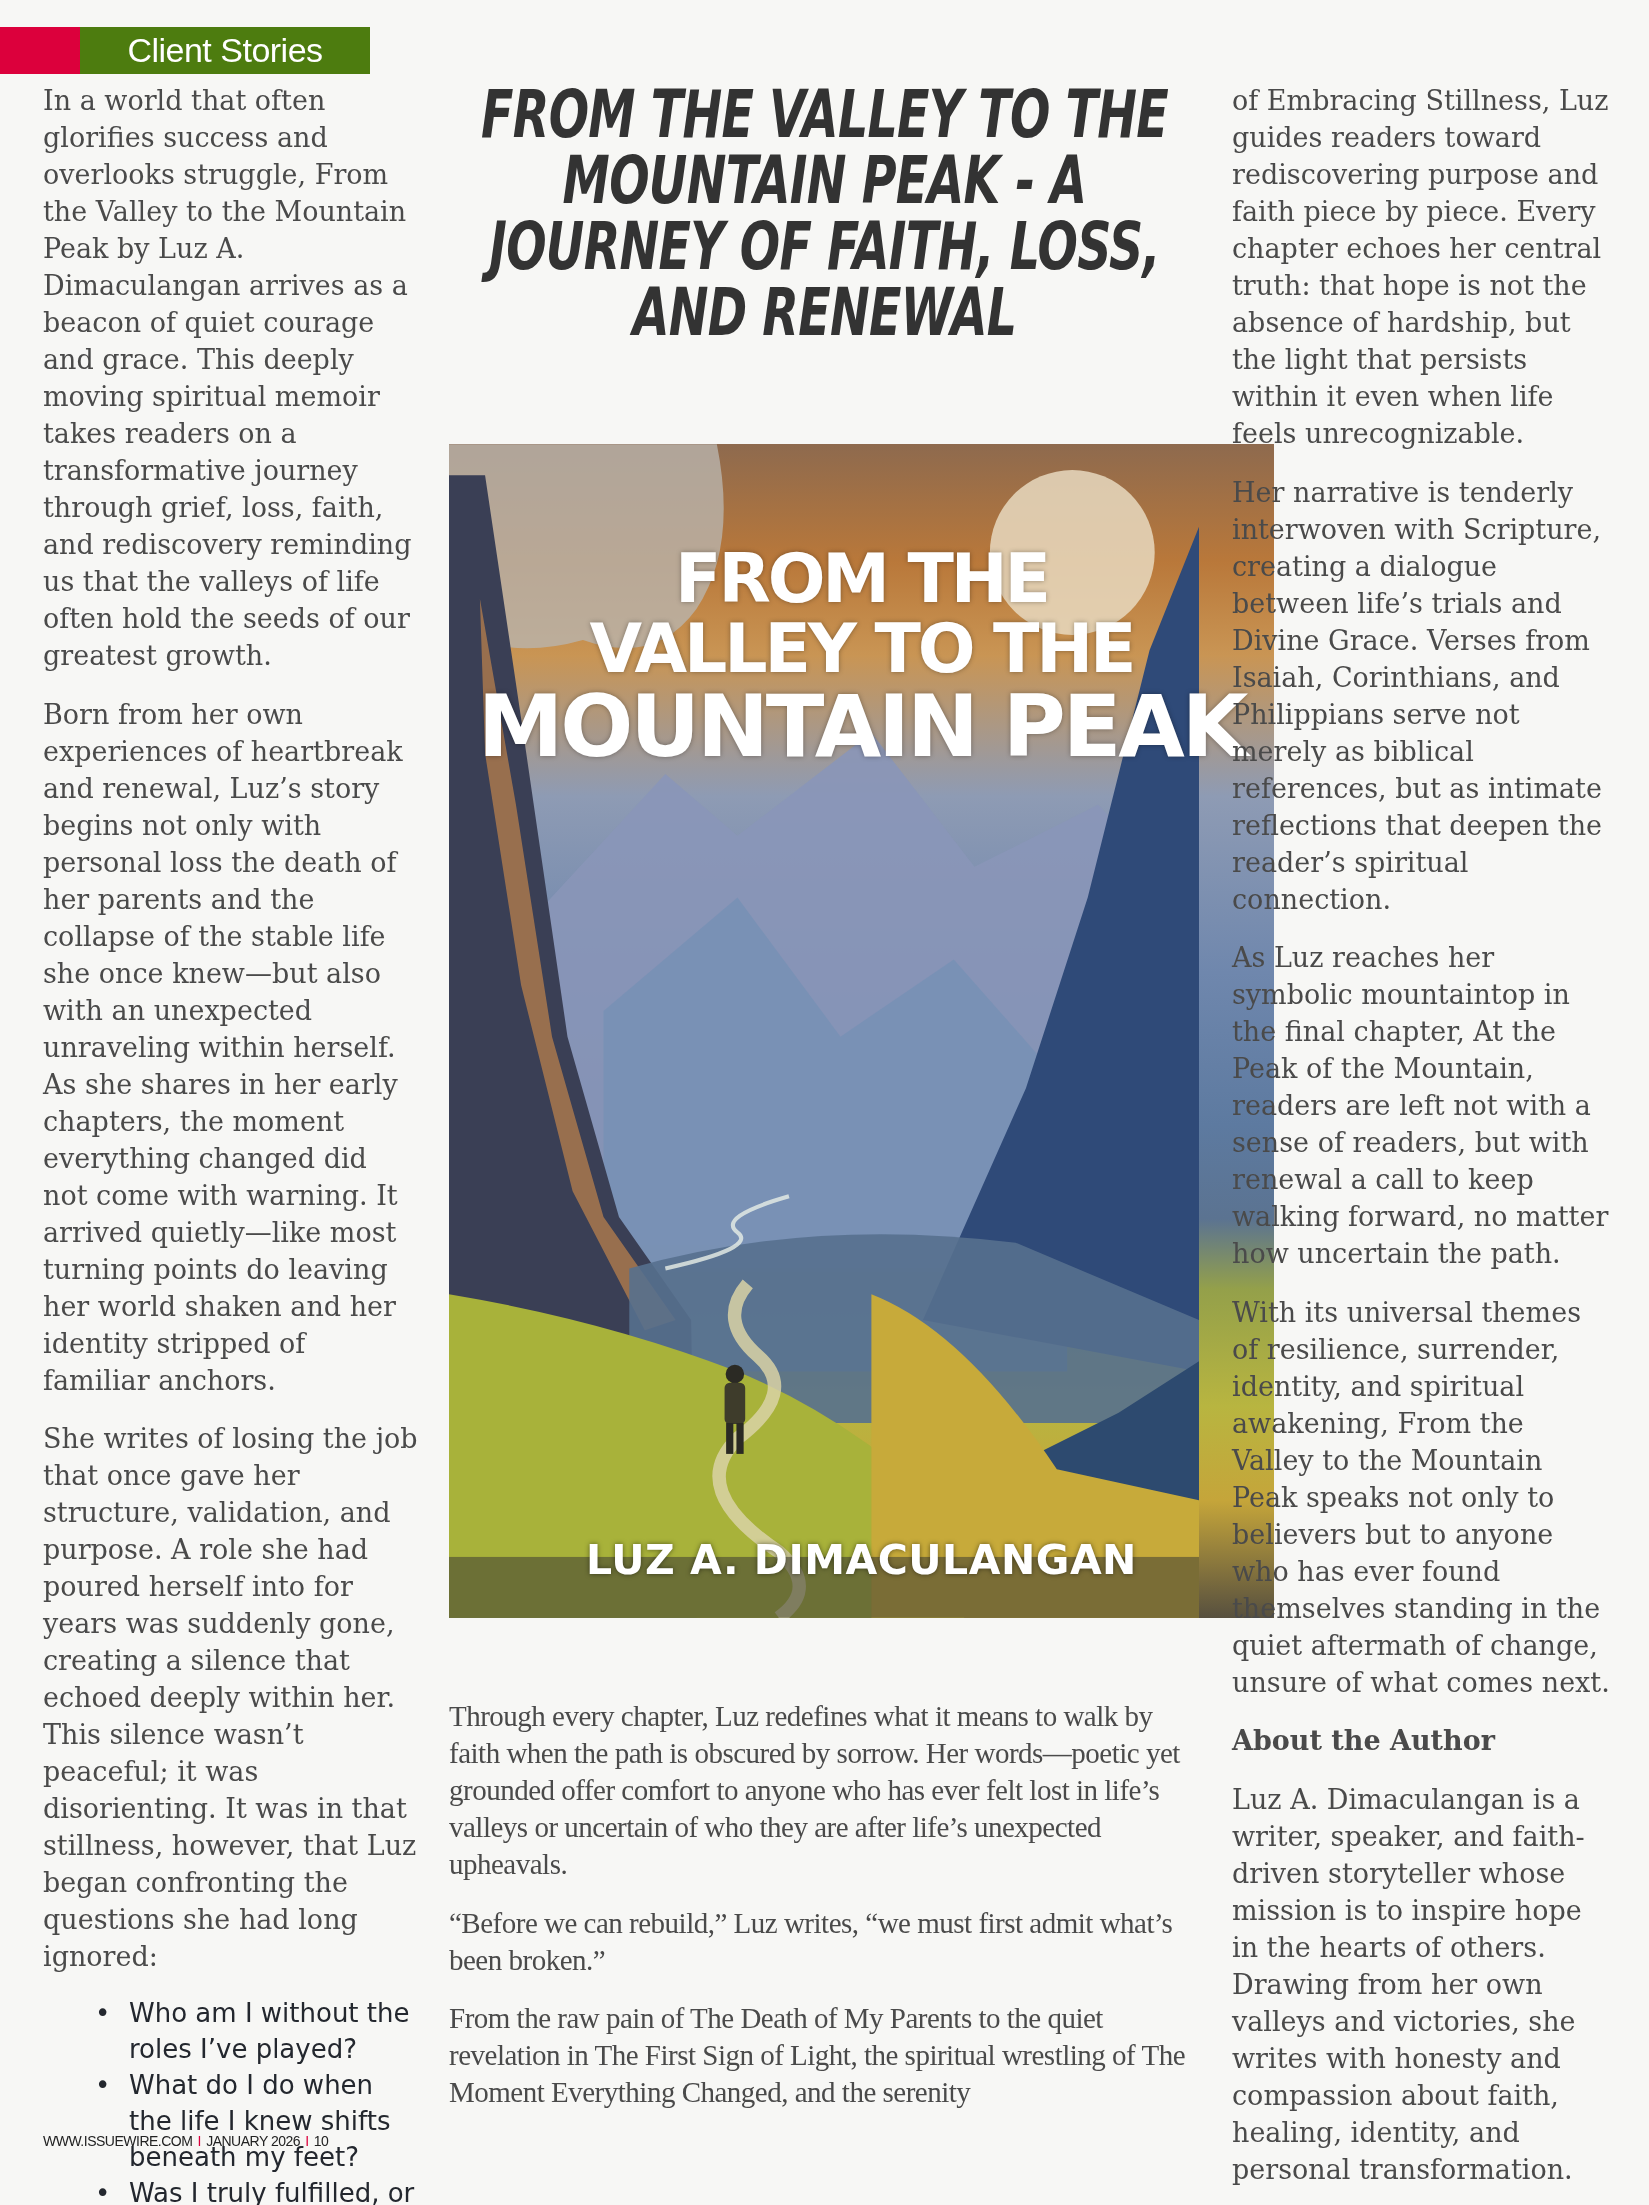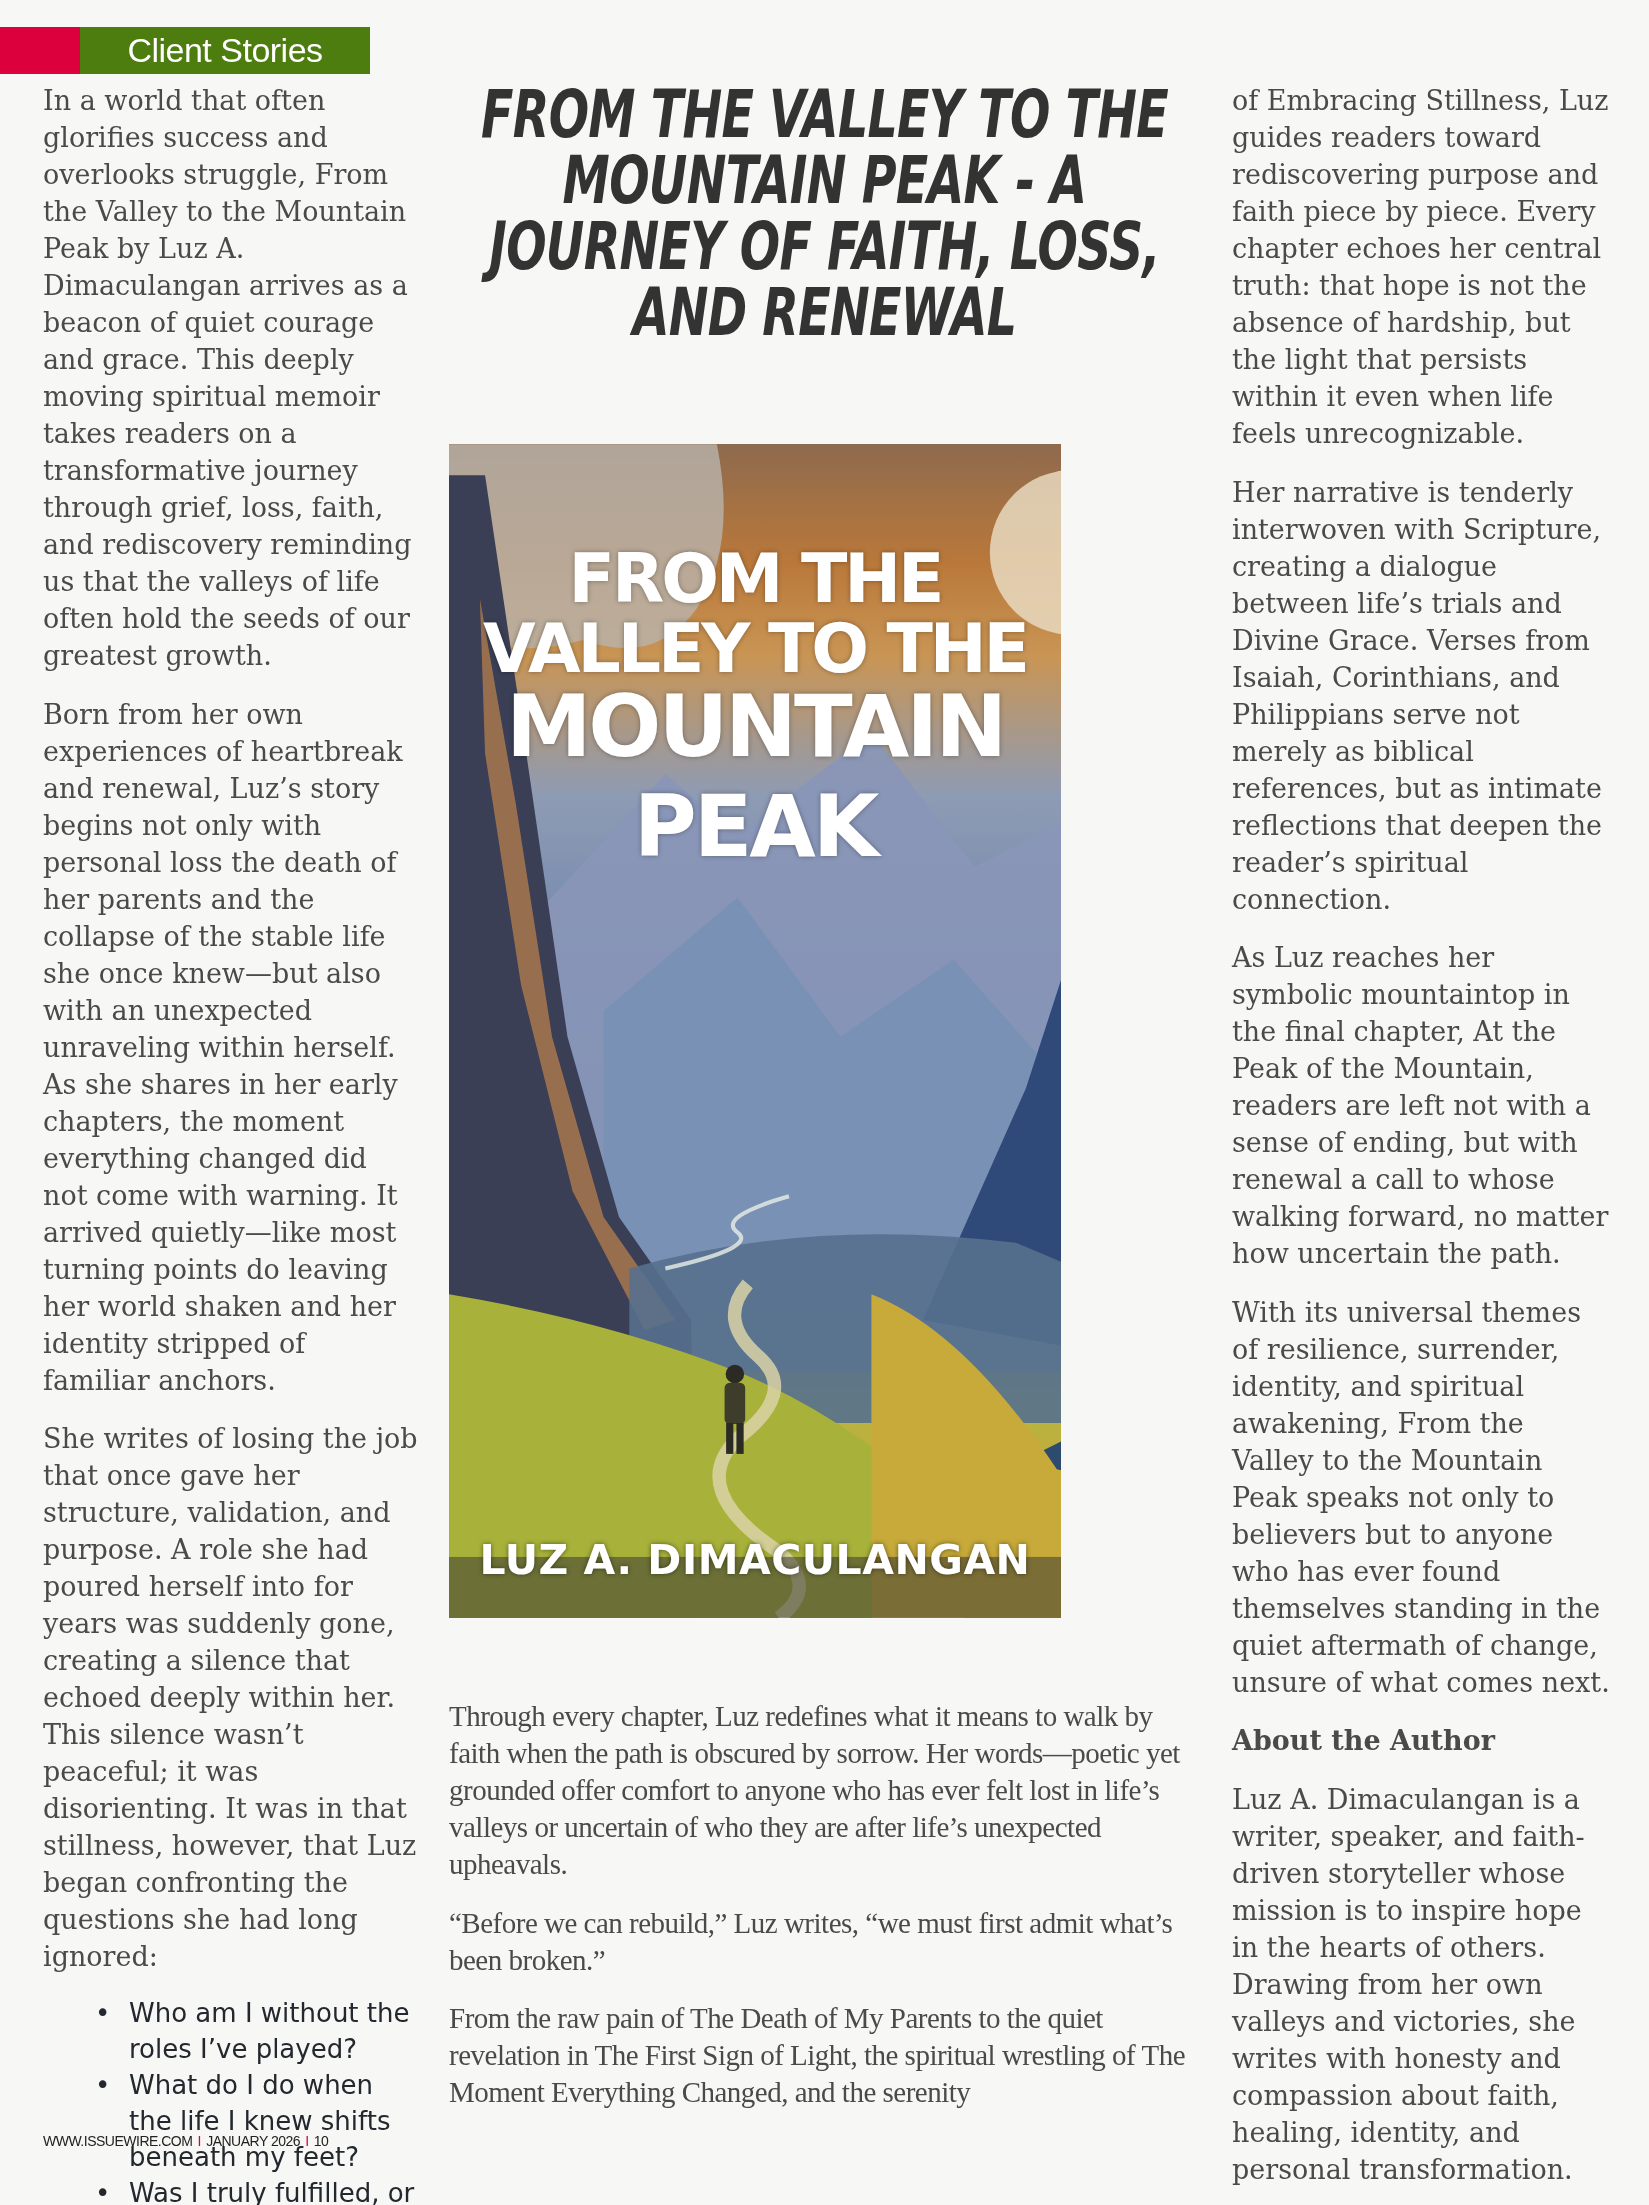--- a/index.html
+++ b/index.html
@@ -22,21 +22,21 @@
   .center-text { left: 449px; top: 1698px; width: 742px; font-family: "Liberation Serif", serif; font-size: 29px; line-height: 37px; letter-spacing: -0.5px; }
   .center-text p { margin: 0 0 21.6px 0; }
   .title {
     position: absolute; left: 443px; top: 82px; width: 763px; text-align: center;
     font-family: "DejaVu Sans", sans-serif; font-weight: bold; font-style: italic;
     font-size: 66px; line-height: 66px; color: #333; text-transform: uppercase;
     transform: scaleX(0.72); transform-origin: center top; letter-spacing: -1px;
   }
   .title-inner { width: 1057px; margin-left: -147px; }
   .cover {
-    position: absolute; left: 449px; top: 444px; width: 612px; height: 1174px; overflow: hidden;
+    position: absolute; left: 449px; top: 444px; width: 825px; height: 1174px; overflow: hidden;
     background: linear-gradient(180deg, #8e6a4e 0%, #b9783a 10%, #c99554 18%, #8e9bb4 30%, #6f87ad 45%, #5d7aa0 58%, #5b7391 66%, #94a04a 72%, #b8b540 82%, #c5a53a 90%, #57503f 100%);
   }
   .cover svg { position: absolute; left: 0; top: 0; }
   .cover-title {
     position: absolute; left: 0; width: 100%; text-align: center; color: #fff;
     font-family: "DejaVu Sans", sans-serif; font-weight: bold; letter-spacing: -3.1px;
     text-shadow: 0 0 5.2px rgba(0,0,0,0.35);
   }
   .ct1 { top: 95px; font-size: 68px; }
   .ct2 { top: 165px; font-size: 68px; }
@@ -113,21 +113,21 @@
 
 <div class="col center-text">
   <p>Through every chapter, Luz redefines what it means to walk by faith when the path is obscured by sorrow. Her words—poetic yet grounded offer comfort to anyone who has ever felt lost in life’s valleys or uncertain of who they are after life’s unexpected upheavals.</p>
   <p>“Before we can rebuild,” Luz writes, “we must first admit what’s been broken.”</p>
   <p>From the raw pain of The Death of My Parents to the quiet revelation in The First Sign of Light, the spiritual wrestling of The Moment Everything Changed, and the serenity</p>
 </div>
 
 <div class="col right">
   <p>of Embracing Stillness, Luz guides readers toward rediscovering purpose and faith piece by piece. Every chapter echoes her central truth: that hope is not the absence of hardship, but the light that persists within it even when life feels unrecognizable.</p>
   <p>Her narrative is tenderly interwoven with Scripture, creating a dialogue between life’s trials and Divine Grace. Verses from Isaiah, Corinthians, and Philippians serve not merely as biblical references, but as intimate reflections that deepen the reader’s spiritual connection.</p>
-  <p>As Luz reaches her symbolic mountaintop in the final chapter, At the Peak of the Mountain, readers are left not with a sense of ending, but with renewal a call to whose walking forward, no matter how uncertain the path.</p>
+  <p>As Luz reaches her symbolic mountaintop in the final chapter, At the Peak of the Mountain, readers are left not with a sense of readers, but with renewal a call to keep walking forward, no matter how uncertain the path.</p>
   <p>With its universal themes of resilience, surrender, identity, and spiritual awakening, From the Valley to the Mountain Peak speaks not only to believers but to anyone who has ever found themselves standing in the quiet aftermath of change, unsure of what comes next.</p>
   <p class="heading">About the Author</p>
   <p>Luz A. Dimaculangan is a writer, speaker, and faith-driven storyteller whose mission is to inspire hope in the hearts of others. Drawing from her own valleys and victories, she writes with honesty and compassion about faith, healing, identity, and personal transformation.</p>
   <p style="margin:0">
     <span class="heading" style="display:block">Availability</span>
 
   </p>
 </div>
 
 <div class="footer">

